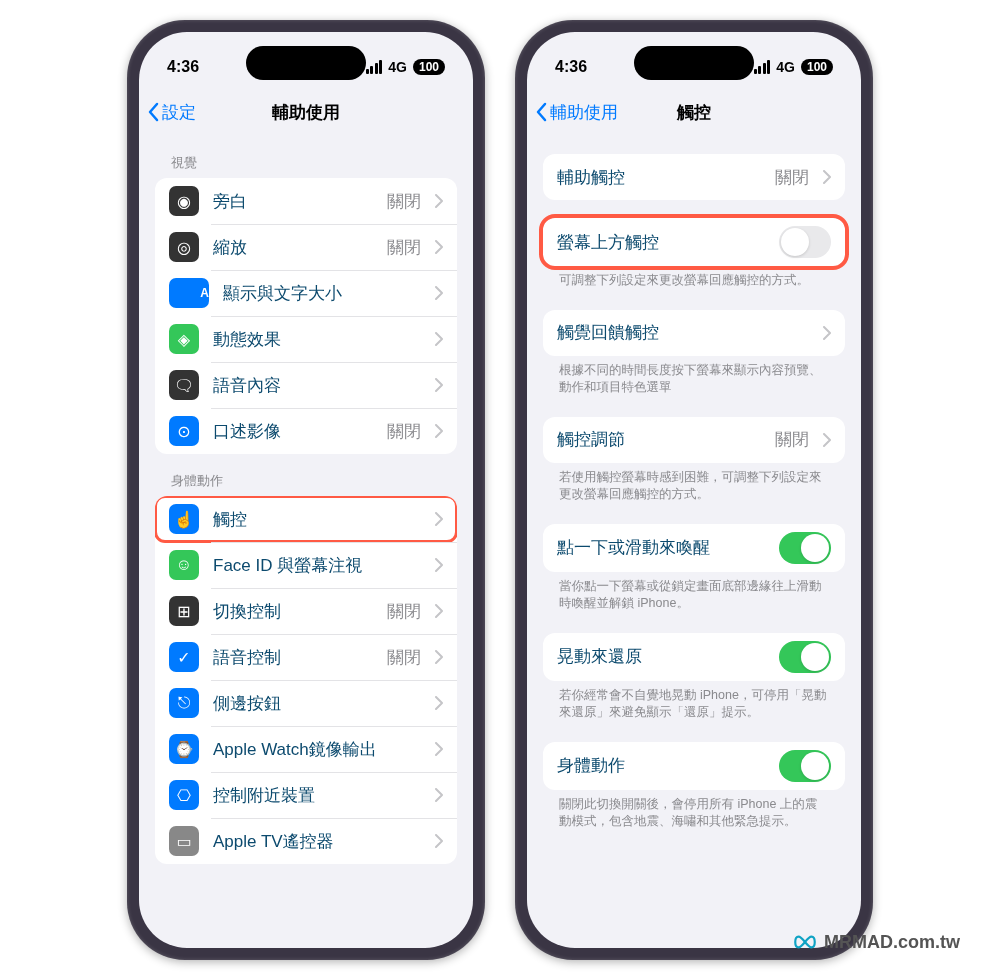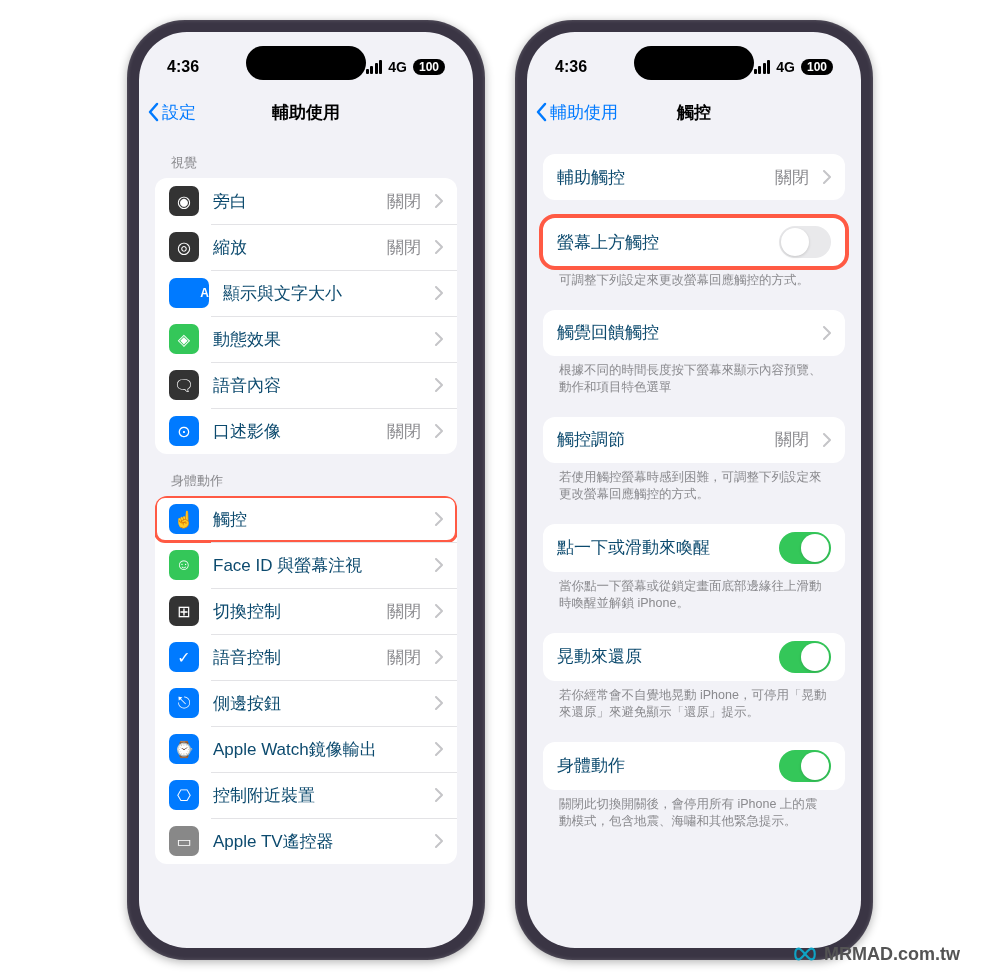--- a/index.html
+++ b/index.html
@@ -201,21 +201,21 @@
       background: #fff;
       border-radius: 50%;
       top: 2px;
       box-shadow: 0 1px 3px rgba(0,0,0,0.15);
     }
     .toggle.on::after { right: 2px; }
     .toggle.off::after { left: 2px; }
     .mt { margin-top: 18px; }
     .watermark {
       position: absolute;
-      bottom: 12px;
+      bottom: 24px;
       right: 40px;
       display: flex;
       align-items: center;
       gap: 6px;
       font-size: 18px;
       font-weight: 700;
       color: #545454;
       z-index: 200;
     }
     .watermark svg { width: 26px; height: 26px; }

